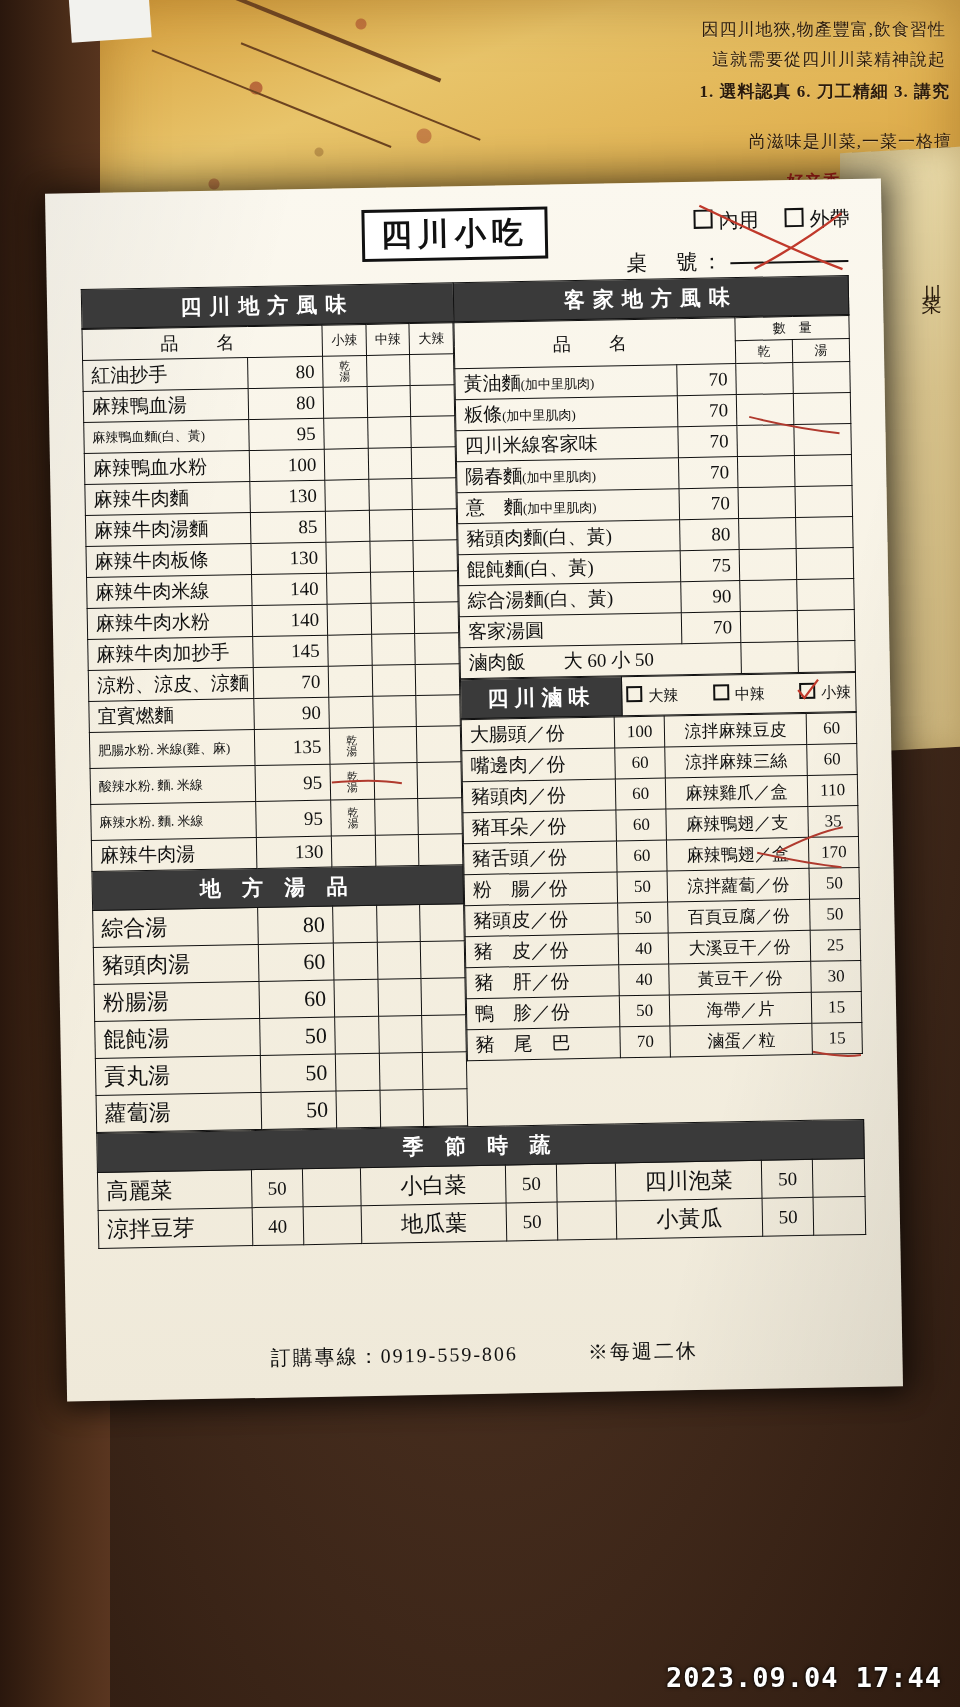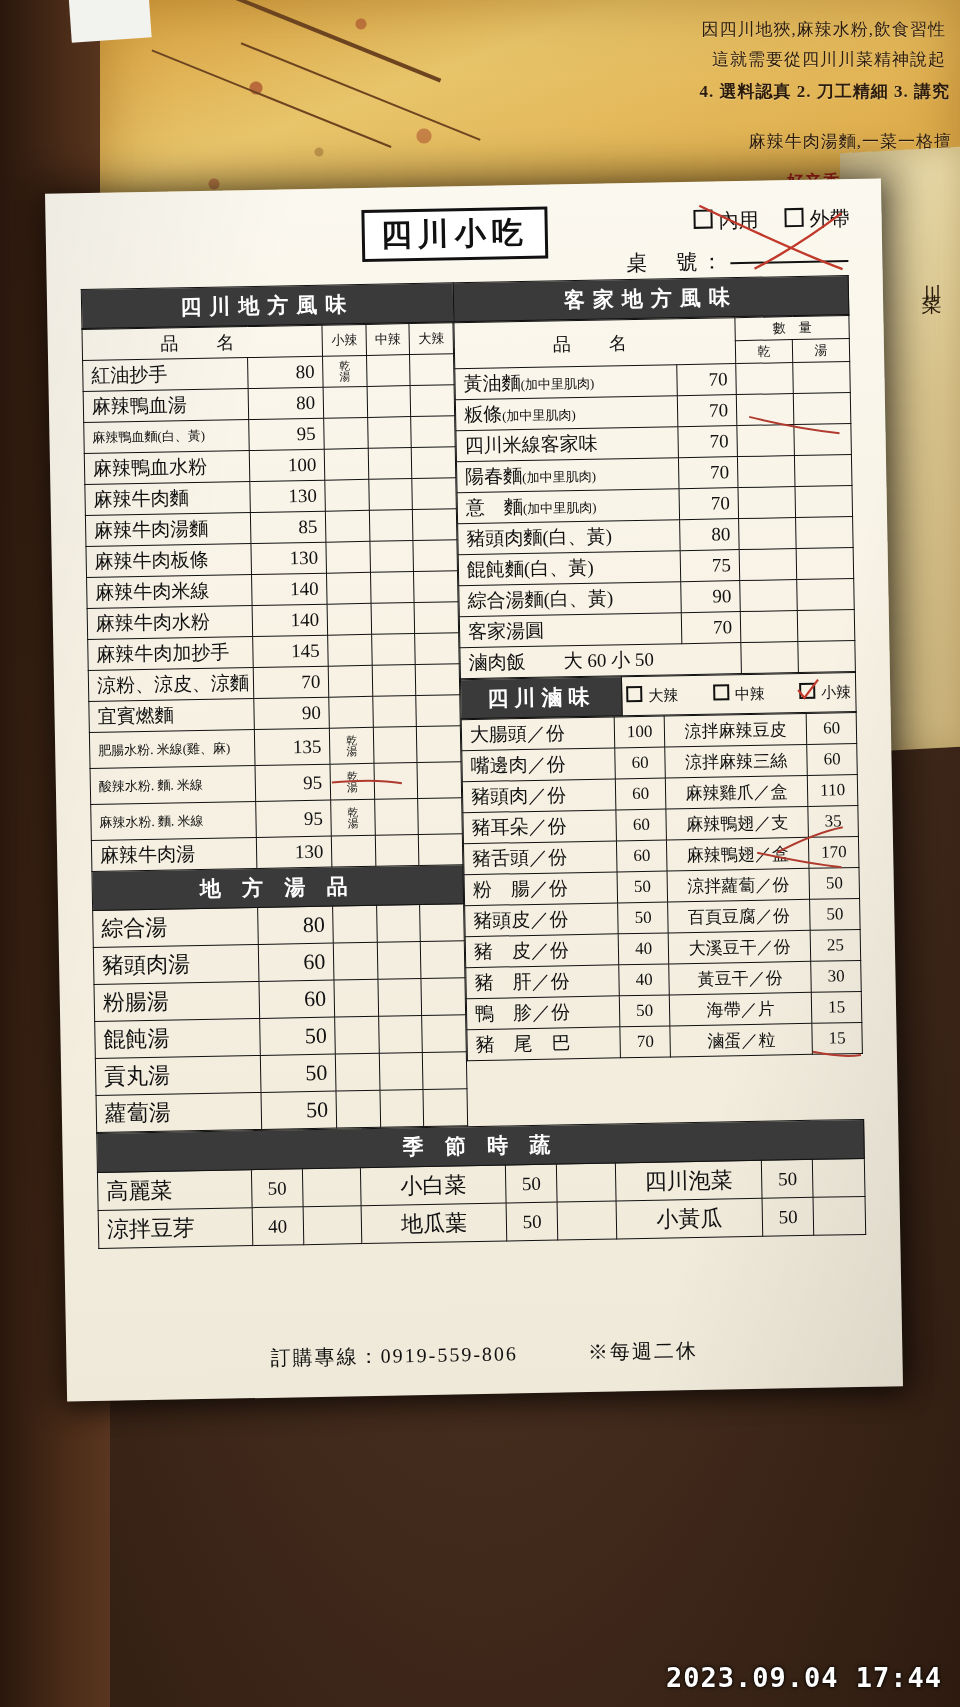--- a/index.html
+++ b/index.html
@@ -136,24 +136,24 @@
   }
 </style>
 </head>
 <body>
 
 <div id="photo">
   <div id="wood-left"></div>
 
   <div id="poster">
     <div class="branch"></div>
-    <div class="poster-text" style="top:18px;right:14px;">因四川地狹,麻辣水粉,飲食習性</div>
+    <div class="poster-text" style="top:18px;right:14px;">因四川地狹,物產豐富,飲食習性</div>
     <div class="poster-text" style="top:48px;right:14px;">這就需要從四川川菜精神說起</div>
-    <div class="poster-text" style="top:80px;right:10px;font-weight:bold;">4. 選料認真  2. 刀工精細  3. 講究</div>
-    <div class="poster-text" style="top:130px;right:8px;">麻辣牛肉湯麵,一菜一格擅</div>
+    <div class="poster-text" style="top:80px;right:10px;font-weight:bold;">1. 選料認真  6. 刀工精細  3. 講究</div>
+    <div class="poster-text" style="top:130px;right:8px;">尚滋味是川菜,一菜一格擅</div>
     <div class="poster-text poster-red" style="top:170px;right:6px;">好辛香,尚滋味是川菜</div>
   </div>
 
   <div id="right-strip">
     <div class="vtext">川菜</div>
   </div>
 
   <div id="white-card"></div>
   <div id="table-shadow"></div>
 </div>

